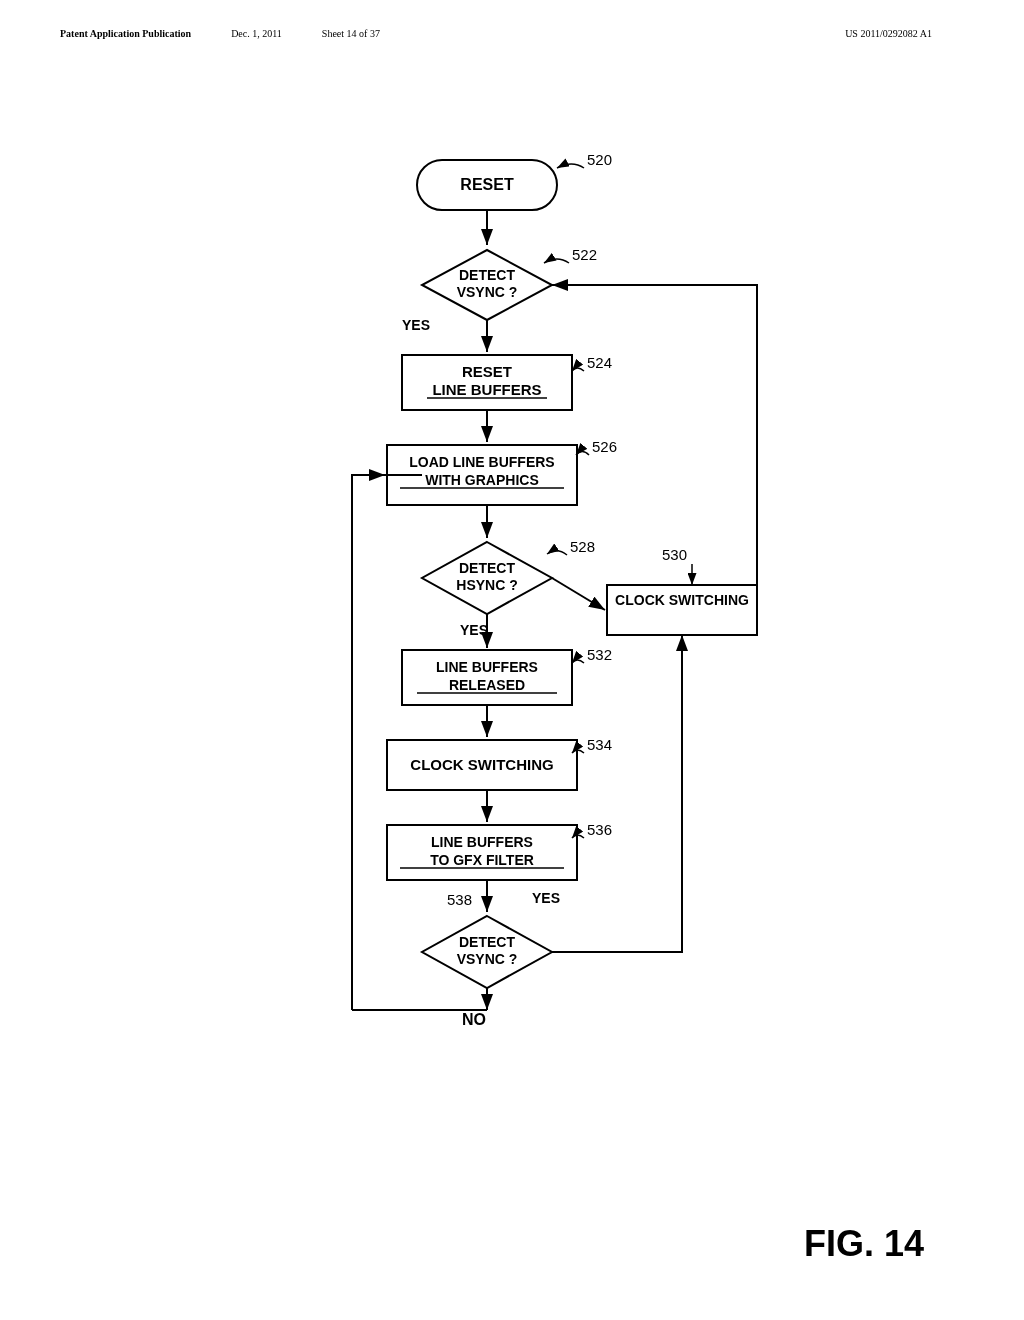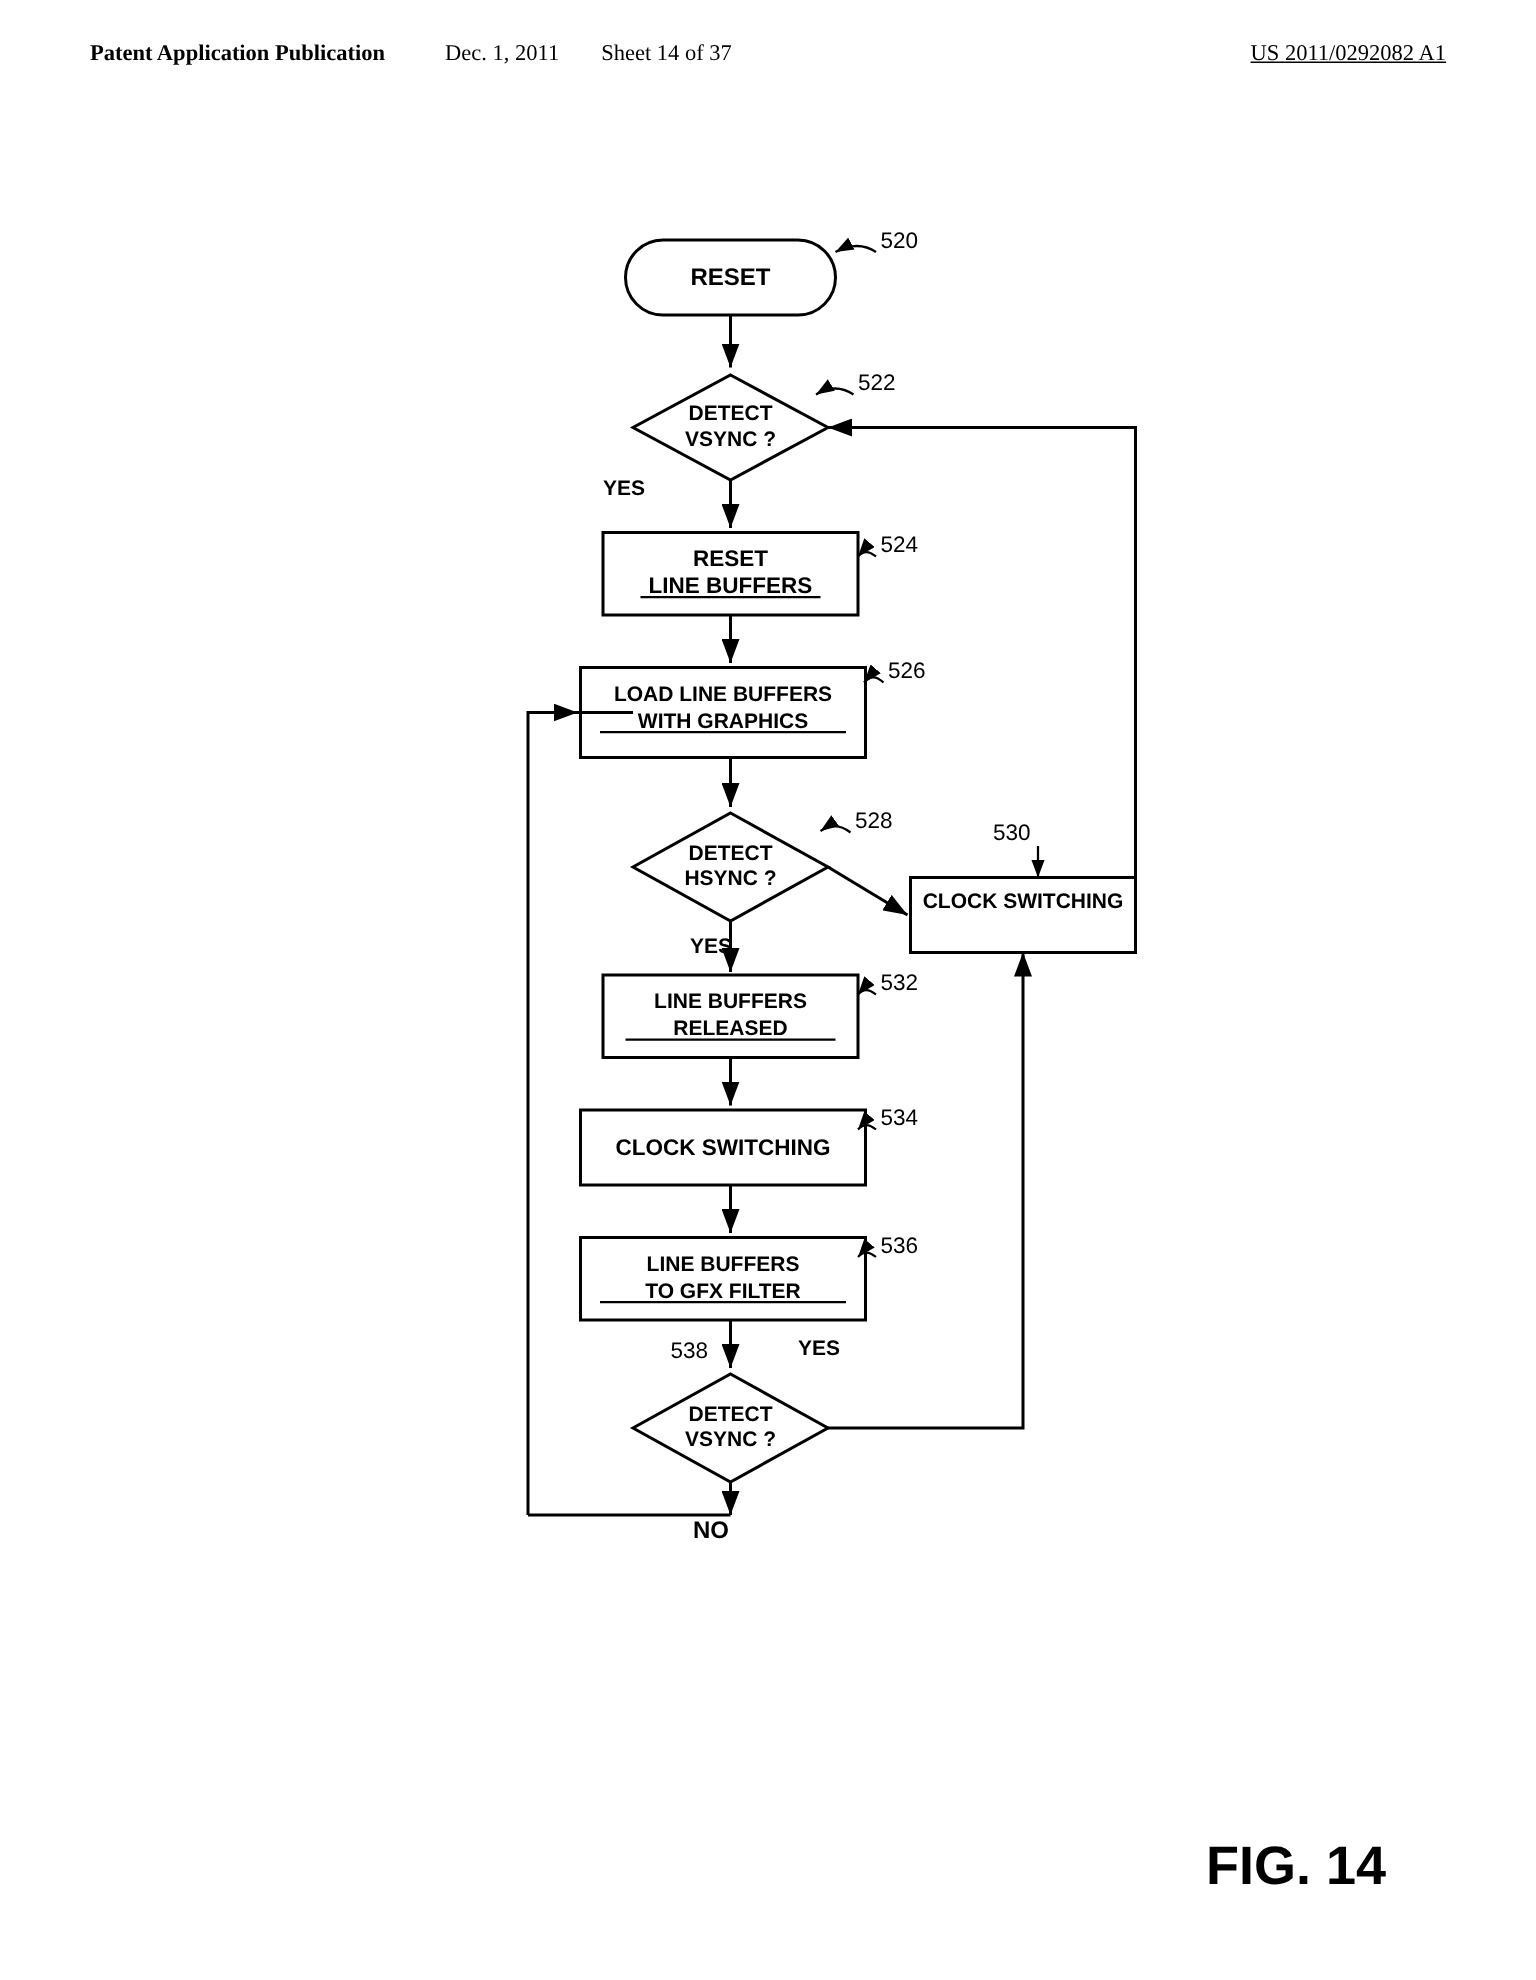--- a/index.html
+++ b/index.html
@@ -9,36 +9,35 @@
       background: #fff;
       font-family: 'Times New Roman', Times, serif;
       position: relative;
       overflow: hidden;
     }
 
     
     .header {
       display: flex;
       align-items: center;
-      padding: 28px 60px 0 60px;
-      font-size: 15px;
+      padding: 28px 92px 0 60px;
+      font-size: 10px;
     }
     .header-pub {
       font-weight: bold;
       margin-right: 40px;
     }
     .header-date {
-      margin-right: 28px;
+      margin-right: 40px;
     }
     .header-sheet {
       margin-right: 60px;
     }
     .header-patent {
       margin-left: auto;
-      text-decoration: underline;
     }
 
     
     .flowchart {
       position: absolute;
       top: 130px;
       left: 50%;
       transform: translateX(-50%);
       width: 560px;
     }

